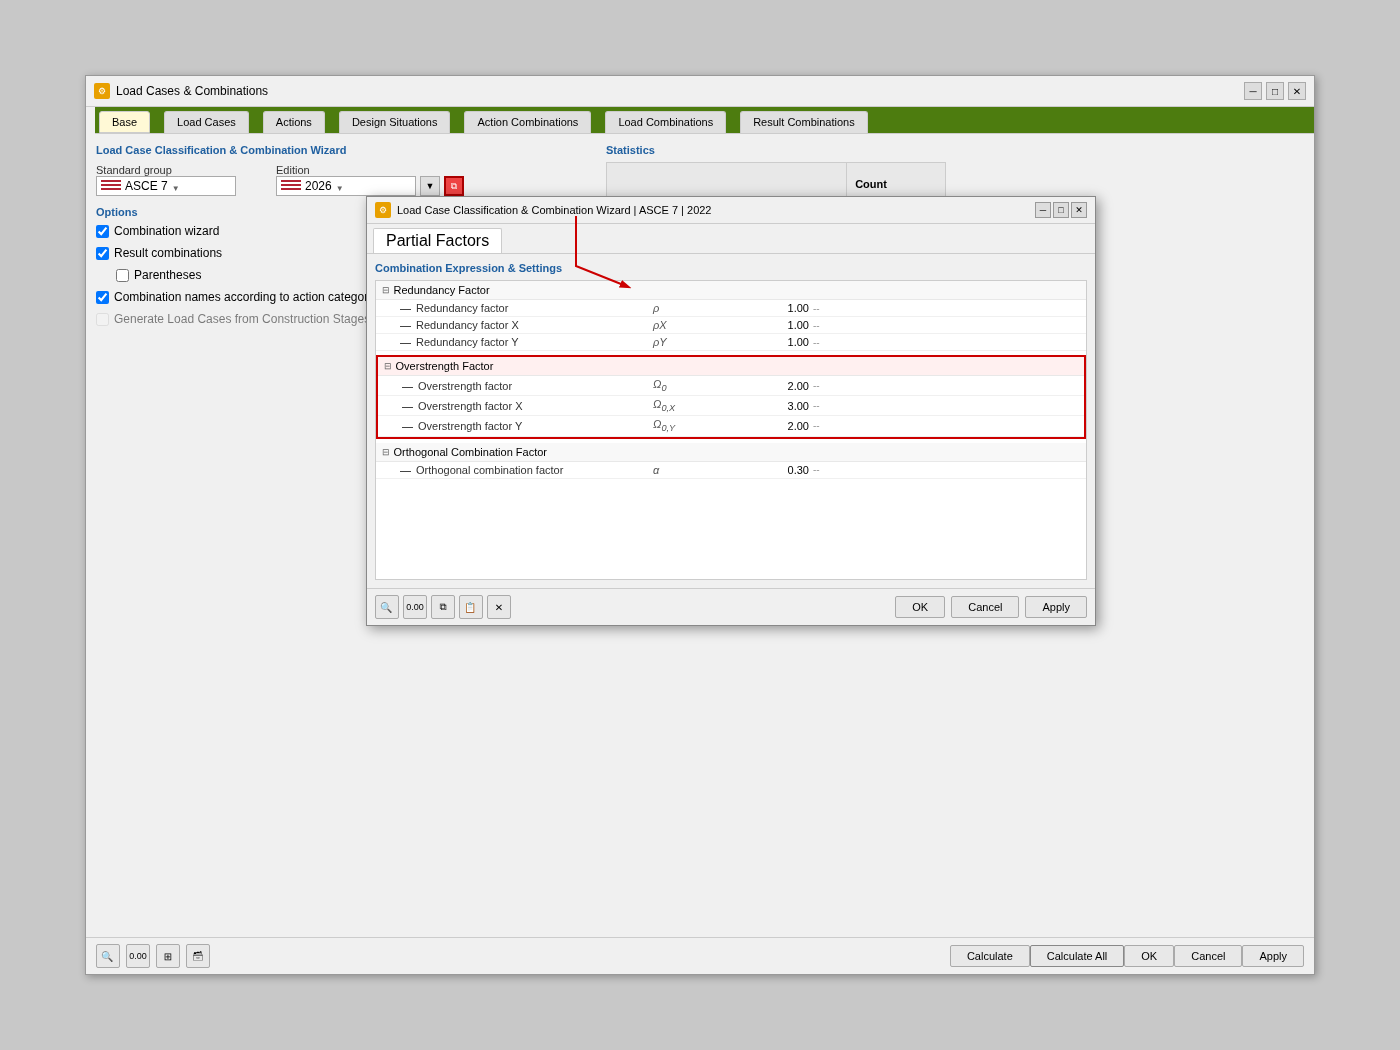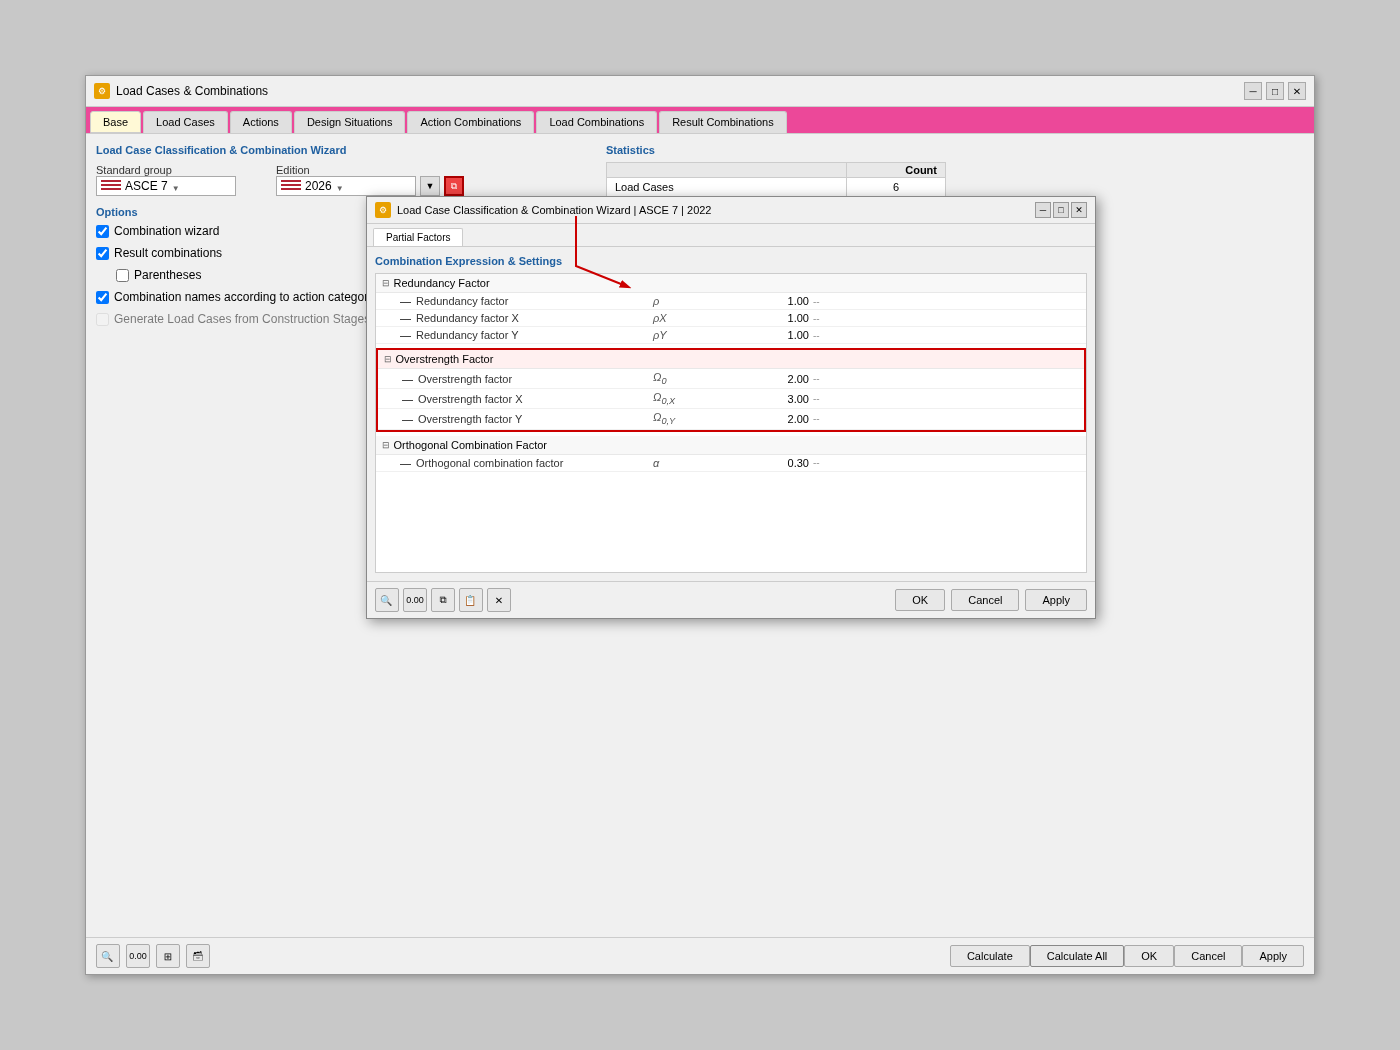--- a/index.html
+++ b/index.html
@@ -67,25 +67,26 @@
       cursor: pointer;
       display: flex;
       align-items: center;
       justify-content: center;
       font-size: 10px;
     }
 
     
     .tab-bar {
       display: flex;
-      background: #ec4899;
+      background: #4d7c0f;
       border-bottom: 1px solid #ccc;
       padding-top: 4px;
       padding-left: 4px;
-      gap: 0;
+      gap: 12px;
+      margin-left: 9px;
     }
 
     .tab {
       padding: 4px 12px;
       border: 1px solid #ccc;
       border-bottom: none;
       background: #e0e0e0;
       cursor: pointer;
       font-size: 11px;
       margin-right: 2px;
@@ -238,23 +239,23 @@
     }
 
     .stats-table {
       border-collapse: collapse;
       width: 340px;
     }
 
     .stats-table th {
       background: #e8e8e8;
       border: 1px solid #ccc;
-      padding: 1px 8px;
-      font-size: 11px;
-      text-align: right;
+      padding: 15px 8px;
+      font-size: 11px;
+      text-align: left;
     }
 
     .stats-table td {
       border: 1px solid #ccc;
       padding: 3px 8px;
       font-size: 11px;
       background: white;
     }
 
     .stats-table td:last-child {
@@ -354,21 +355,21 @@
       padding: 4px 6px 0;
       border-bottom: 1px solid #ccc;
     }
 
     .dialog-tab {
       display: inline-block;
       padding: 3px 12px;
       border: 1px solid #ccc;
       border-bottom: none;
       background: white;
-      font-size: 10px;
+      font-size: 16px;
       cursor: pointer;
       border-radius: 2px 2px 0 0;
     }
 
     .dialog-content {
       padding: 8px;
       flex: 1;
     }
 
     .dialog-section-title {

